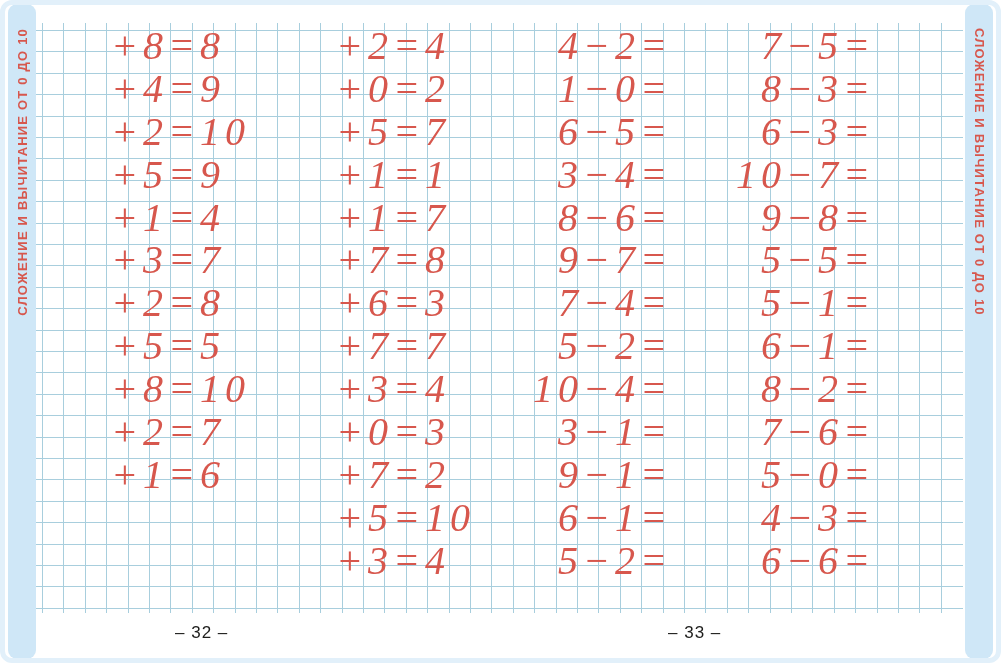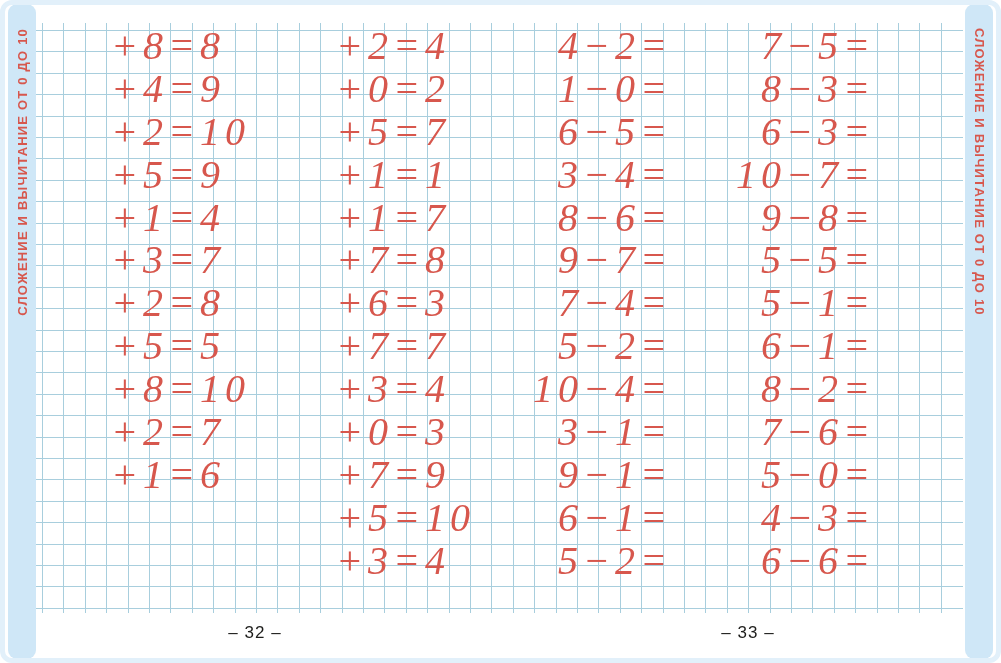--- a/index.html
+++ b/index.html
@@ -64,21 +64,20 @@
   }
   .eq-row{height:42.9px;display:flex;align-items:center;}
   .col-1{left:111px;text-align:center;}
   .col-2{left:336px;}
   .col-3{left:492px;width:180px;}
   .col-4{left:695px;width:180px;}
   .col-3 .eq-row,.col-4 .eq-row{justify-content:flex-end;}
   
   .page-num{
     position:absolute;top:623px;width:160px;
-    text-align:center;
     font-family:"Liberation Sans",sans-serif;
     font-size:17px;
     letter-spacing:1px;
     color:#1d1d1b;
     z-index:1;
   }
   .page-num-left{left:175px;}
   .page-num-right{left:668px;}
 </style>
 </head>
@@ -115,21 +114,21 @@
       <div class="eq-row">+2=4</div>
       <div class="eq-row">+0=2</div>
       <div class="eq-row">+5=7</div>
       <div class="eq-row">+1=1</div>
       <div class="eq-row">+1=7</div>
       <div class="eq-row">+7=8</div>
       <div class="eq-row">+6=3</div>
       <div class="eq-row">+7=7</div>
       <div class="eq-row">+3=4</div>
       <div class="eq-row">+0=3</div>
-      <div class="eq-row">+7=9</div>
+      <div class="eq-row">+7=2</div>
       <div class="eq-row">+5=10</div>
       <div class="eq-row">+3=4</div>
     </div>
 
   <div class="eq-col col-3">
       <div class="eq-row">4−2=</div>
       <div class="eq-row">1−0=</div>
       <div class="eq-row">6−5=</div>
       <div class="eq-row">3−4=</div>
       <div class="eq-row">8−6=</div>

